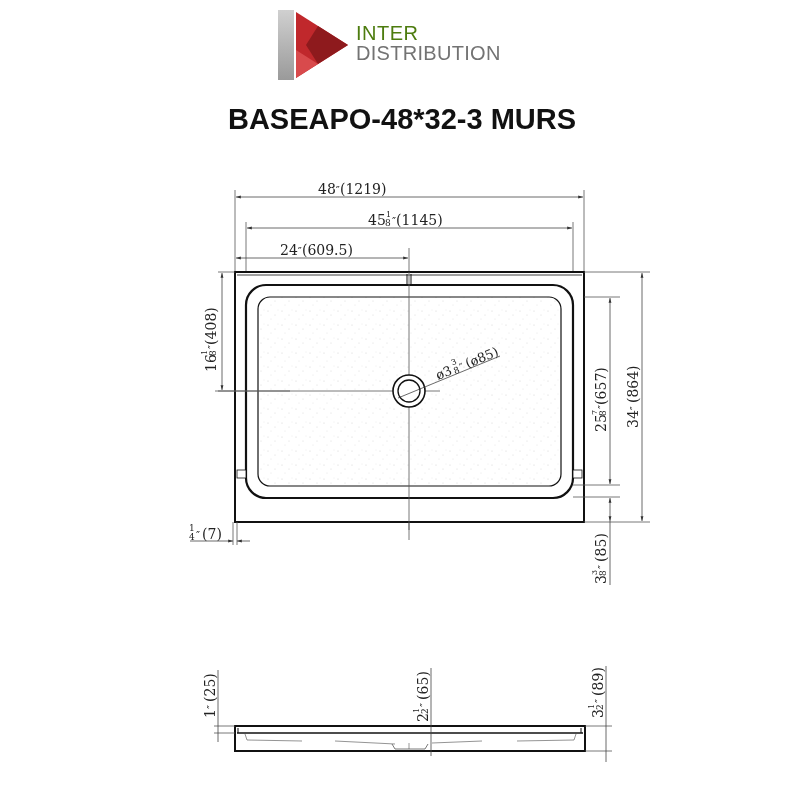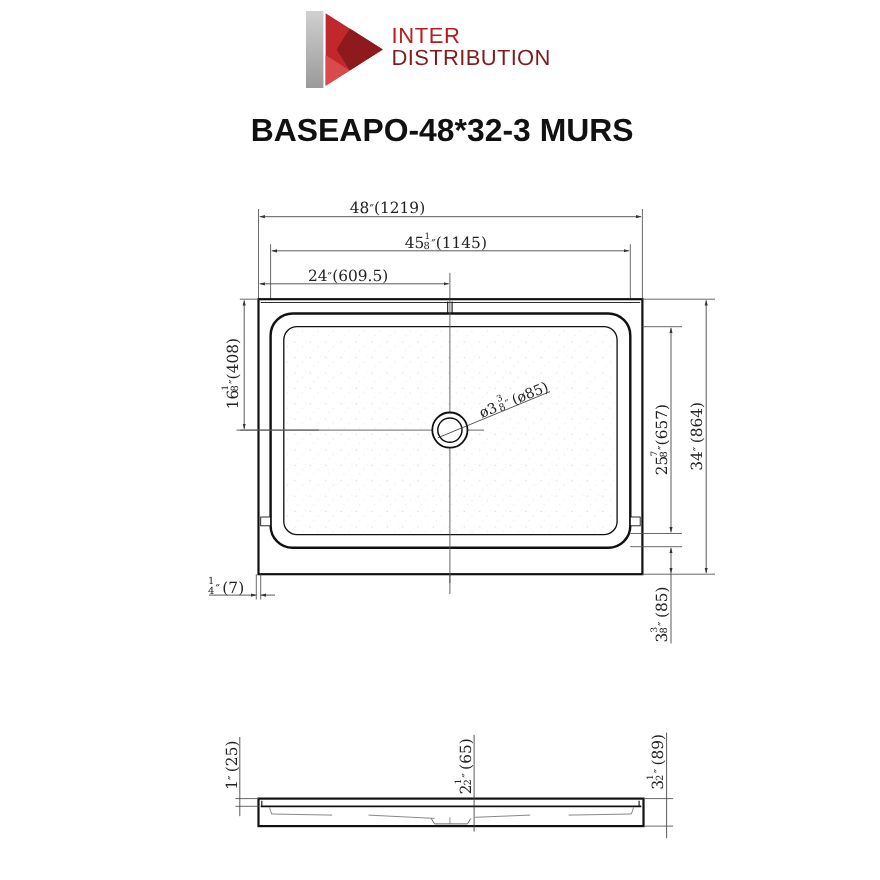--- a/index.html
+++ b/index.html
@@ -1,19 +1,19 @@
 <!DOCTYPE html>
 <html><head>
   <meta charset="utf-8">
   <style>
     html, body { margin: 0; padding: 0; background: #ffffff; }
     body { width: 800px; height: 800px; position: relative; overflow: hidden; font-family: "DejaVu Serif", serif; }
     .logo { position: absolute; left: 278px; top: 10px; width: 230px; height: 70px; }
-    .logo-text-inter { position: absolute; left: 356px; top: 22px; font-family: "Liberation Sans", sans-serif; font-size: 20px; color: #b91c1c; letter-spacing: 0.5px; }
-    .logo-text-dist { position: absolute; left: 356px; top: 42px; font-family: "Liberation Sans", sans-serif; font-size: 20px; color: #7f1d1d; letter-spacing: 0.3px; }
+    .logo-text-inter { position: absolute; left: 356px; top: 22px; font-family: "Liberation Sans", sans-serif; font-size: 20px; color: #4d7c0f; letter-spacing: 0.5px; }
+    .logo-text-dist { position: absolute; left: 356px; top: 42px; font-family: "Liberation Sans", sans-serif; font-size: 20px; color: #737373; letter-spacing: 0.3px; }
     .title { position: absolute; left: 0; width: 800px; top: 103px; text-align: center; font-family: "Liberation Sans", sans-serif; font-weight: bold; font-size: 29px; color: #111; padding-left: 2px; }
     svg.drawing { position: absolute; left: 0; top: 0; }
     .dimtext { font-family: "DejaVu Serif", serif; fill: #222; }
   </style>
 </head>
 <body>
 
 <div class="logo">
   <svg width="80" height="70" viewBox="0 0 80 70">
     <defs>

